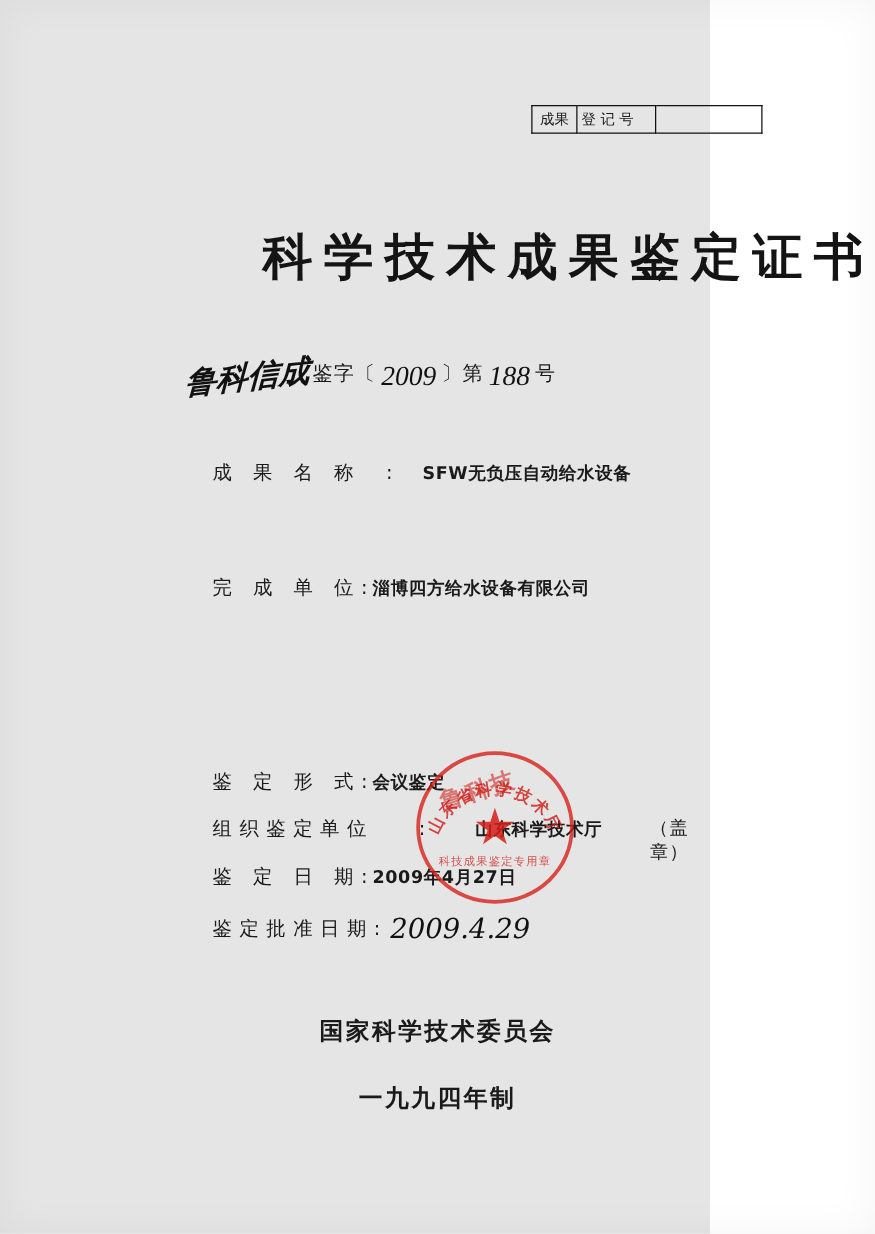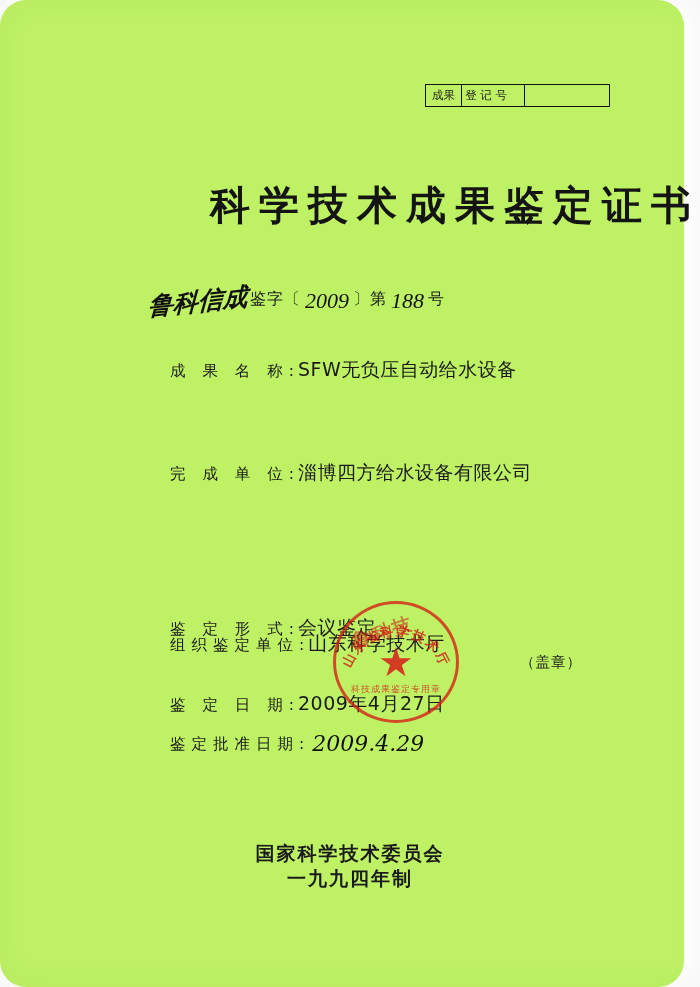--- a/index.html
+++ b/index.html
@@ -12,24 +12,23 @@
     height: 987px;
     position: relative;
     font-family: "DejaVu Sans", "Liberation Sans", sans-serif;
     color: #1a1a1a;
     overflow: hidden;
   }
 
   .page {
     position: absolute;
     left: 0; top: 0;
-    width: 684px;
+    width: 568px;
     height: 987px;
-    background: #bef264;
-    border-radius: 26px;
+    background: #e5e5e5;
   }
 
   
   .reg-table {
     position: absolute;
     left: 425px;
     top: 84px;
     width: 185px;
     border: 1.5px solid #111;
     border-collapse: collapse;
@@ -118,28 +117,29 @@
     font-size: 15.5px;
   }
   .field .flabel {
     letter-spacing: 6px;
     white-space: nowrap;
   }
   .field .fcolon {
     margin-right: 4px;
   }
   .field .fvalue {
-    font-size: 19px;
+    font-size: 14px;
     letter-spacing: 0.5px;
-  }
-
-  #field-name  { left: 170px; top: 357px; }
+    font-weight: bold;
+  }
+
+  #field-name  { left: 170px; top: 368px; gap: 20px; }
   #field-unit  { left: 170px; top: 460px; }
   #field-form  { left: 170px; top: 615px; }
-  #field-org   { left: 170px; top: 631px; }
+  #field-org   { left: 170px; top: 653px; gap: 36px; }
   #field-date  { left: 170px; top: 691px; text-align: center; }
   #field-approve { left: 170px; top: 729px; }
 
   .seal-note {
     position: absolute;
     left: 520px;
     top: 653px;
     font-size: 14.5px;
     letter-spacing: 1px;
   }
@@ -218,21 +218,21 @@
     font-weight: bold;
     transform: rotate(-18deg);
     letter-spacing: 2px;
     pointer-events: none;
   }
 
   
   .footer-org {
     position: absolute;
     left: 0;
-    top: 841px;
+    top: 812px;
     width: 700px;
     text-align: center;
     font-size: 19px;
     font-weight: bold;
     letter-spacing: 2px;
     font-family: "DejaVu Serif", "Liberation Serif", serif;
   }
   .footer-year {
     position: absolute;
     left: 0;

